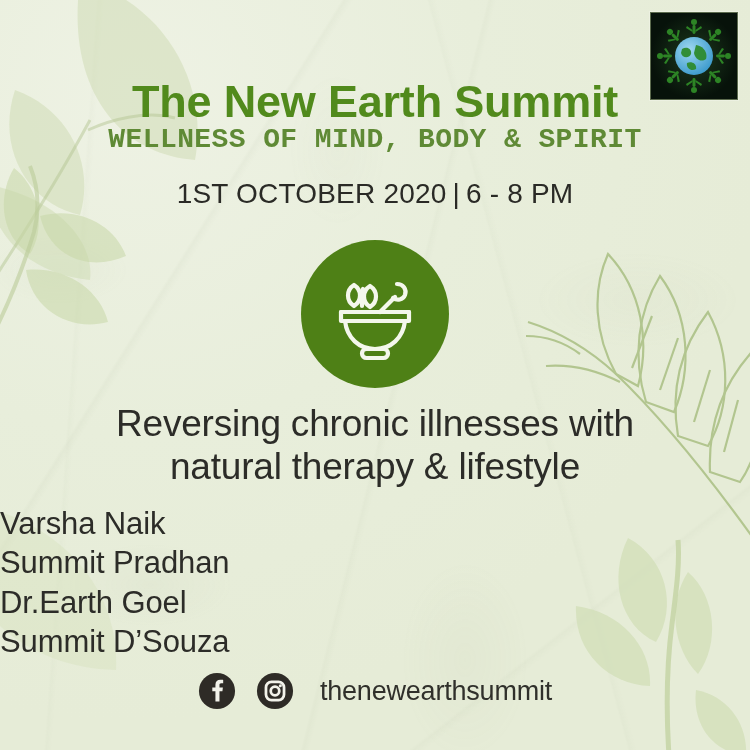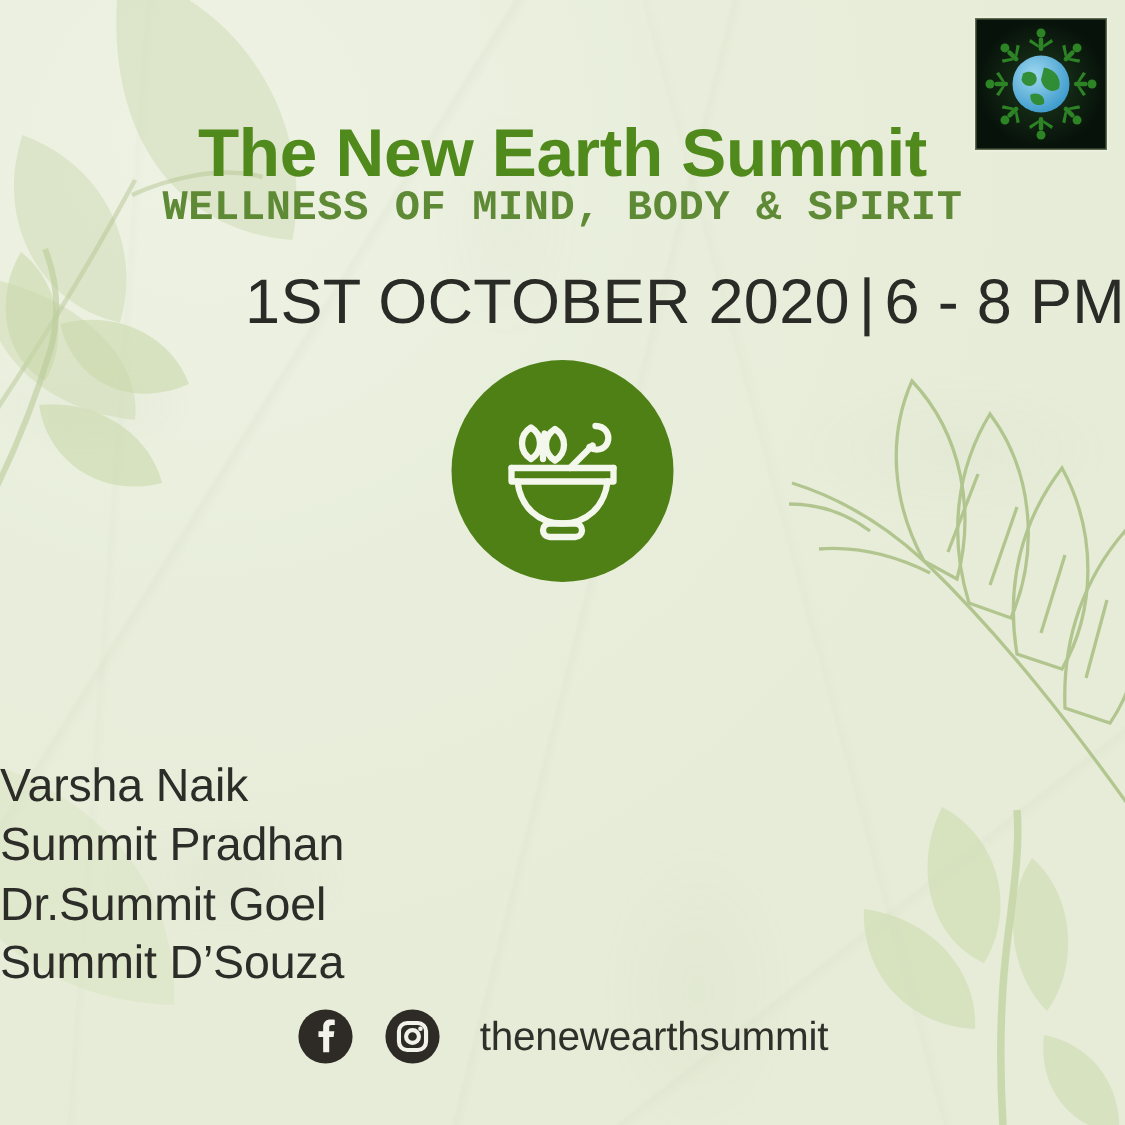--- a/index.html
+++ b/index.html
@@ -79,22 +79,22 @@
     font-size: 28px;
     font-weight: 700;
     color: #5f8a35;
     letter-spacing: .4px;
     line-height: 1;
     font-family: Liberation Mono, monospace;
   }
   .datebar {
     position: absolute;
     top: 180px; left: 0; right: 0;
-    text-align: right;
-    font-size: 42px;
+    text-align: center;
+    font-size: 28px;
     font-weight: 400;
     color: #2a2a26;
     letter-spacing: .2px;
     line-height: 1;
   }
   .datebar .sep {
     color: #2a2a26;
     font-weight: 300;
     padding: 0 6px;
   }
@@ -327,25 +327,29 @@
         <path d="M18 50 L86 50"></path>
         <path d="M18 50 L18 59 L86 59 L86 50"></path>
 
         <path d="M22 59 C24 76 36 87 52 87 C68 87 80 76 82 59"></path>
 
         <rect x="39" y="87" width="26" height="9" rx="4.5"></rect>
       </g>
     </svg>
   </div>
 
+  <div class="headline">
+    <div>Reversing chronic illnesses with</div>
+    <div>natural therapy &amp; lifestyle</div>
+  </div>
 
   <div class="speakers">
     <div class="speaker">Varsha Naik</div>
     <div class="speaker">Summit Pradhan</div>
-    <div class="speaker">Dr.Summit Goel</div>
+    <div class="speaker">Dr.Earth Goel</div>
     <div class="speaker">Summit D’Souza</div>
   </div>
 
   <div class="footer">
     <svg class="sicon" viewBox="0 0 40 40">
       <circle cx="20" cy="20" r="19" fill="#2e2b26"></circle>
       <path d="M22.6 20.3h3.1l.5-4h-3.6v-2.5c0-1.1.3-1.9 1.9-1.9h2V8.3c-.35-.05-1.6-.15-3.05-.15-3.0 0-5.1 1.85-5.1 5.25v2.9h-3.3v4h3.3V31h4.25Z" fill="#f2f2ea"></path>
     </svg>
     <svg class="sicon" viewBox="0 0 40 40">
       <circle cx="20" cy="20" r="19" fill="#2e2b26"></circle>

